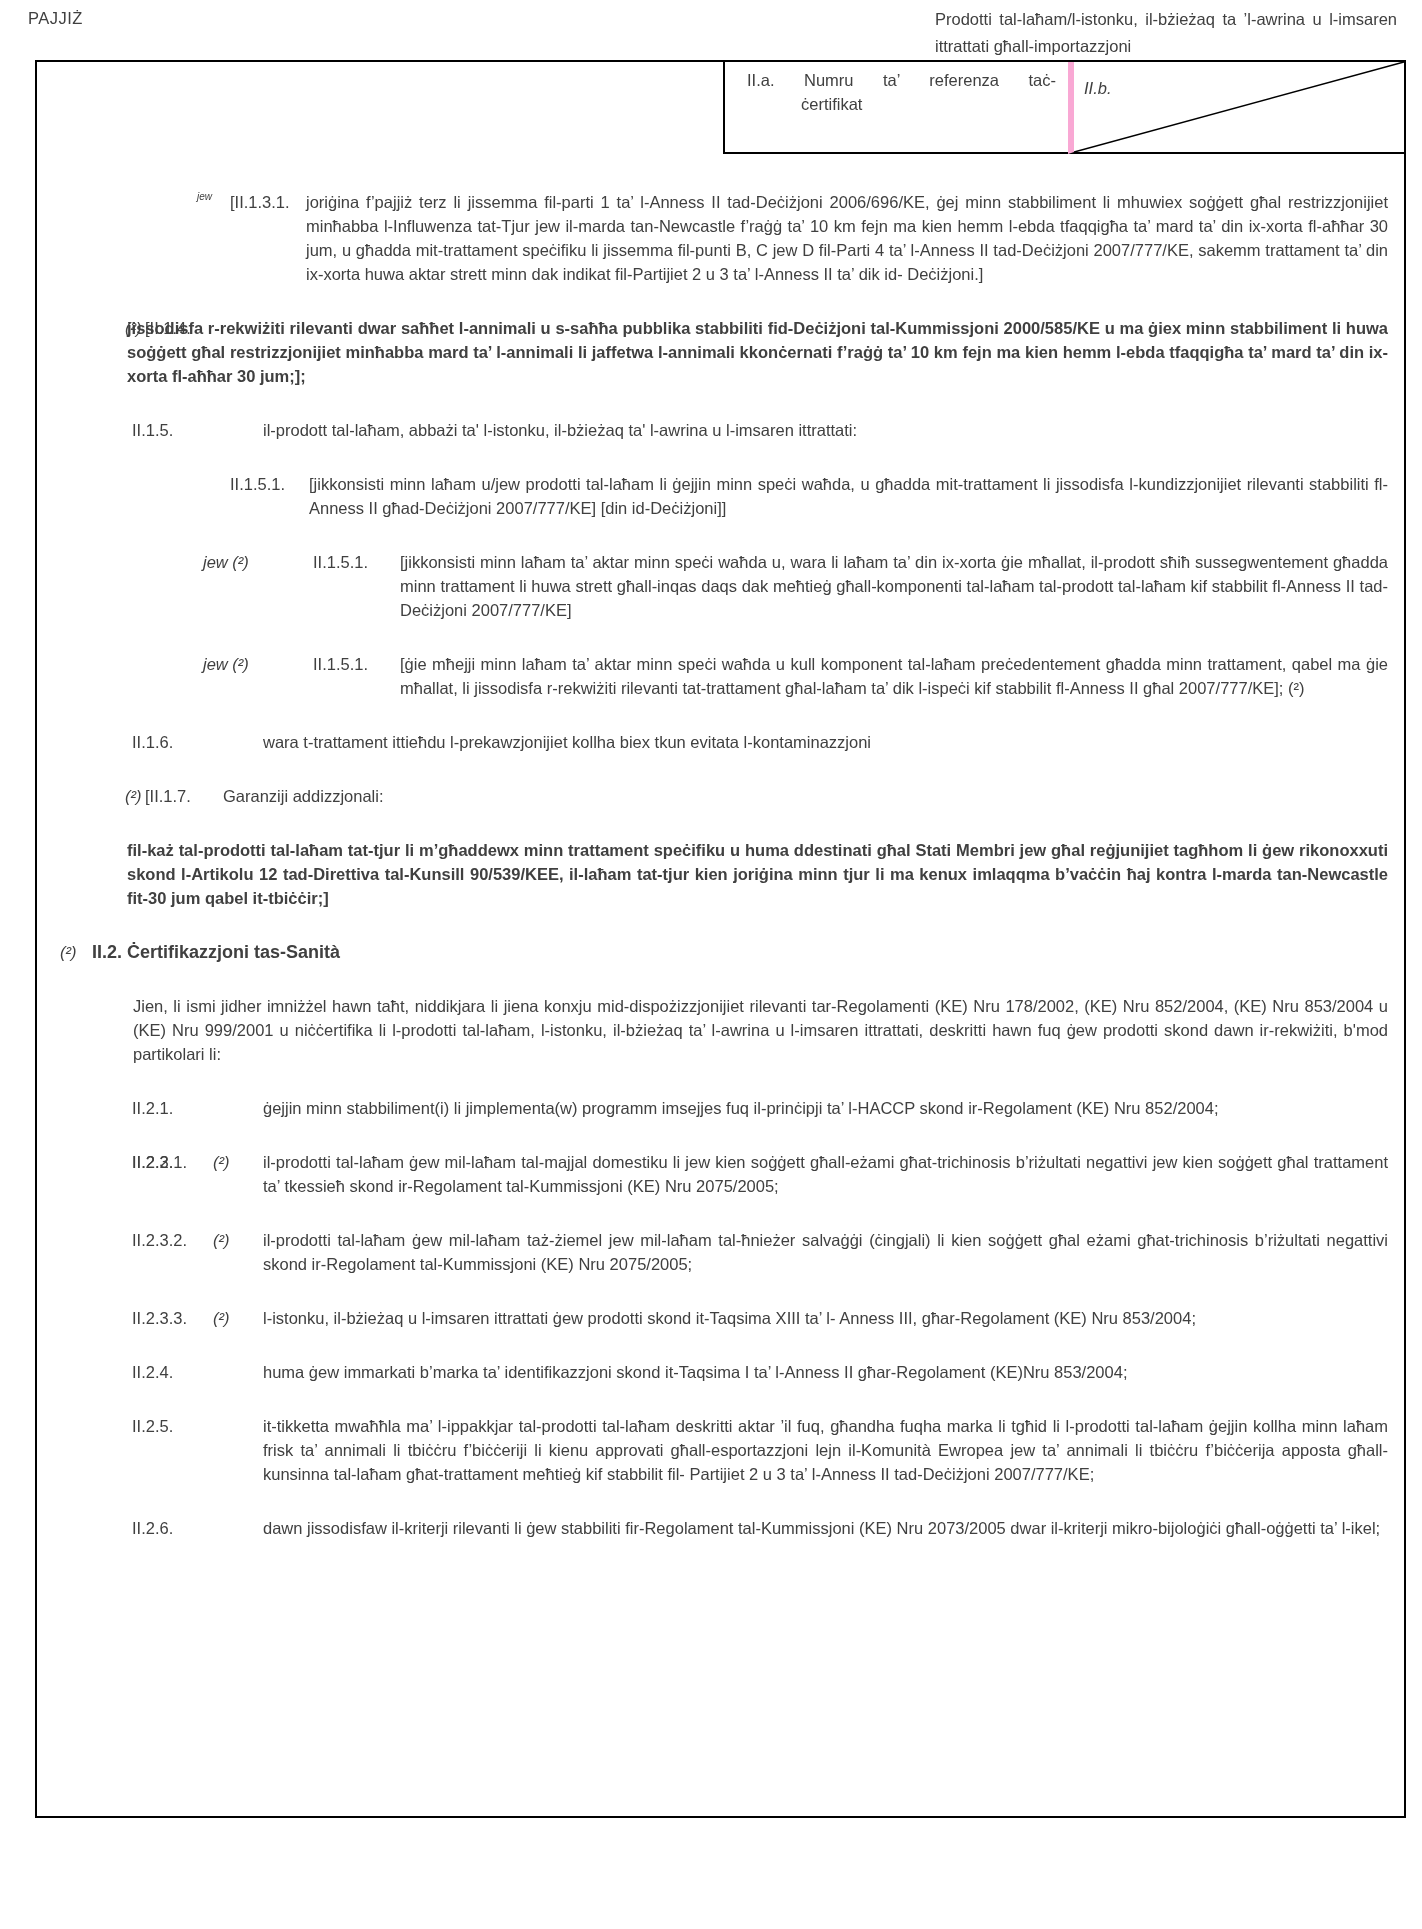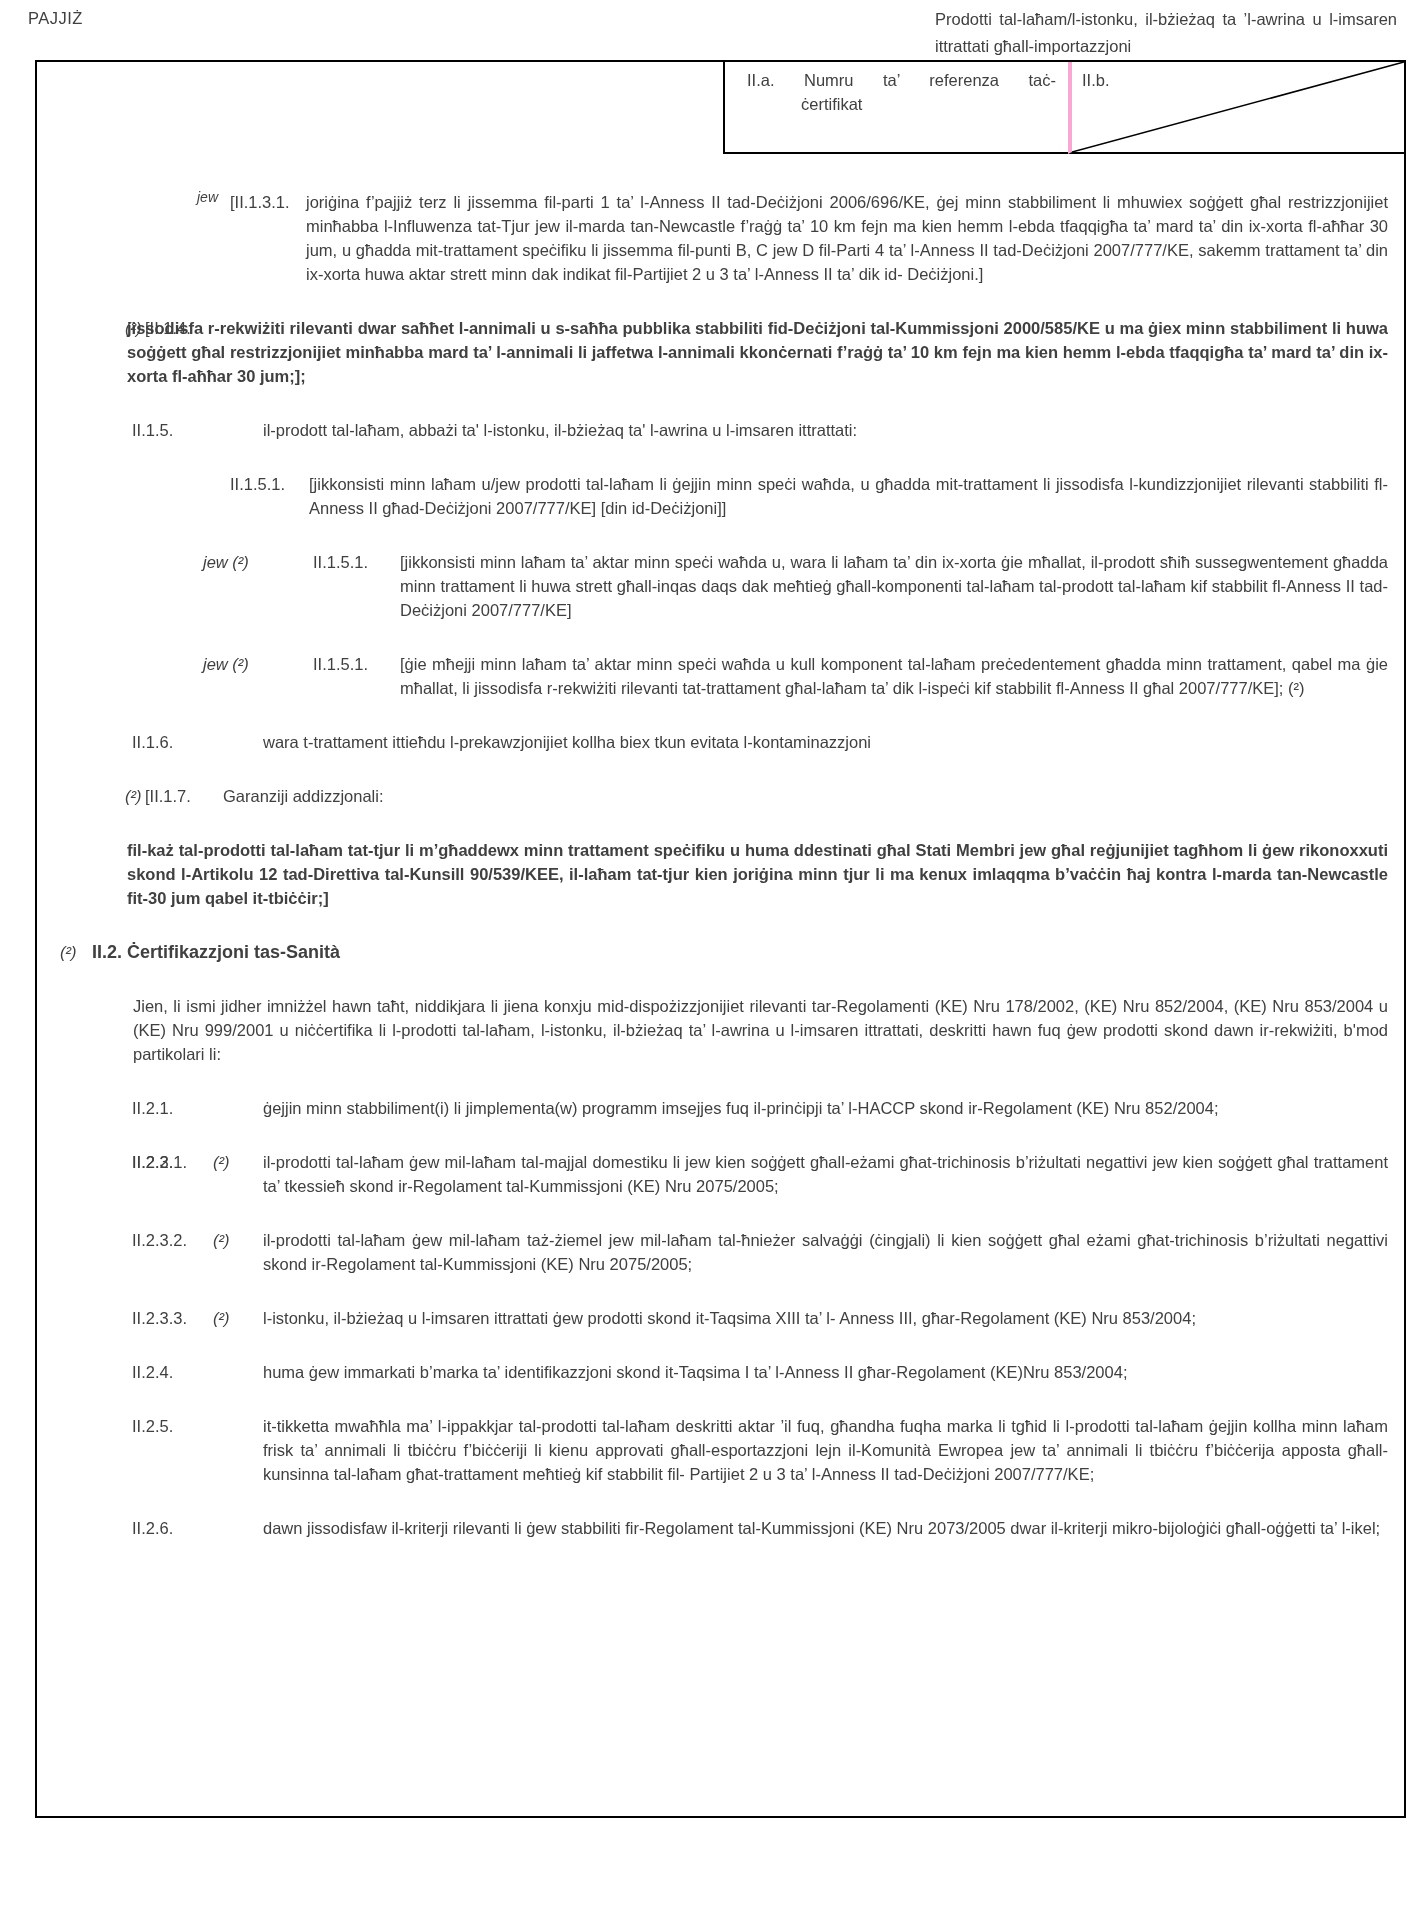--- a/index.html
+++ b/index.html
@@ -13,34 +13,34 @@
 
   .box { position:absolute; left:35px; top:60px; width:1371px; height:1758px;
          border:2px solid #000; box-sizing:border-box; }
 
   .refrow { display:flex; height:92px; }
   .ref-spacer { width:686px; }
   .cell-a { width:345px; box-sizing:border-box; border-left:2px solid #000; border-bottom:2px solid #000;
             padding:6px 12px 0 22px; }
   .cell-a .line1 { display:block; text-align:justify; text-align-last:justify; }
   .cell-a .line2 { display:block; margin-left:54px; }
-  .cell-b { flex:1; box-sizing:border-box; border-left:4px solid #f9a8d4; border-bottom:2px solid #000;
-            position:relative; padding:6px 0 0 10px; }
+  .cell-b { flex:1; box-sizing:border-box; border-left:6px solid #f9a8d4; border-bottom:2px solid #000;
+            position:relative; padding:14px 0 0 10px;font-style:italic; }
   .cell-b svg { position:absolute; left:0; top:0; width:100%; height:100%; display:block; }
   .cell-b .blabel { position:relative; z-index:2; background:#fff; padding-right:4px; }
 
   .content { padding:36px 16px 0 0; }
   .item { position:relative; margin-bottom:30px; }
   .body { text-align:justify; }
   .num, .pre { position:absolute; top:0; white-space:nowrap; }
   .pre { font-style:italic; }
 
   .lv1 .num { left:95px; }        .lv1 .body { margin-left:226px; }
   .lv2 .num { left:193px; }       .lv2 .body { margin-left:272px; }
-  .first .pre { left:160px; top:-5px; font-size:14px; }
+  .first .pre { left:160px; top:-5px; font-size:10px; }
   .first .num { left:193px; }     .first .body { margin-left:269px; }
   .jewrow .pre { left:166px; }    .jewrow .num { left:276px; }   .jewrow .body { margin-left:363px; }
   .bracket .pre { left:88px; }    .bracket .num { left:108px; }  .bracket .body { margin-left:186px; }
   .subpara { margin-left:90px; text-align:justify; margin-bottom:30px;font-weight:bold; }
   .s23 .pre { left:176px; }
 
   .heading { position:relative; margin-top:30px; margin-bottom:30px; }
   .heading .pre { left:23px; font-weight:normal; }
   .heading .htext { margin-left:55px; font-weight:bold; font-size:18px; }
   .intro { margin-left:96px; text-align:justify; margin-bottom:30px; }

